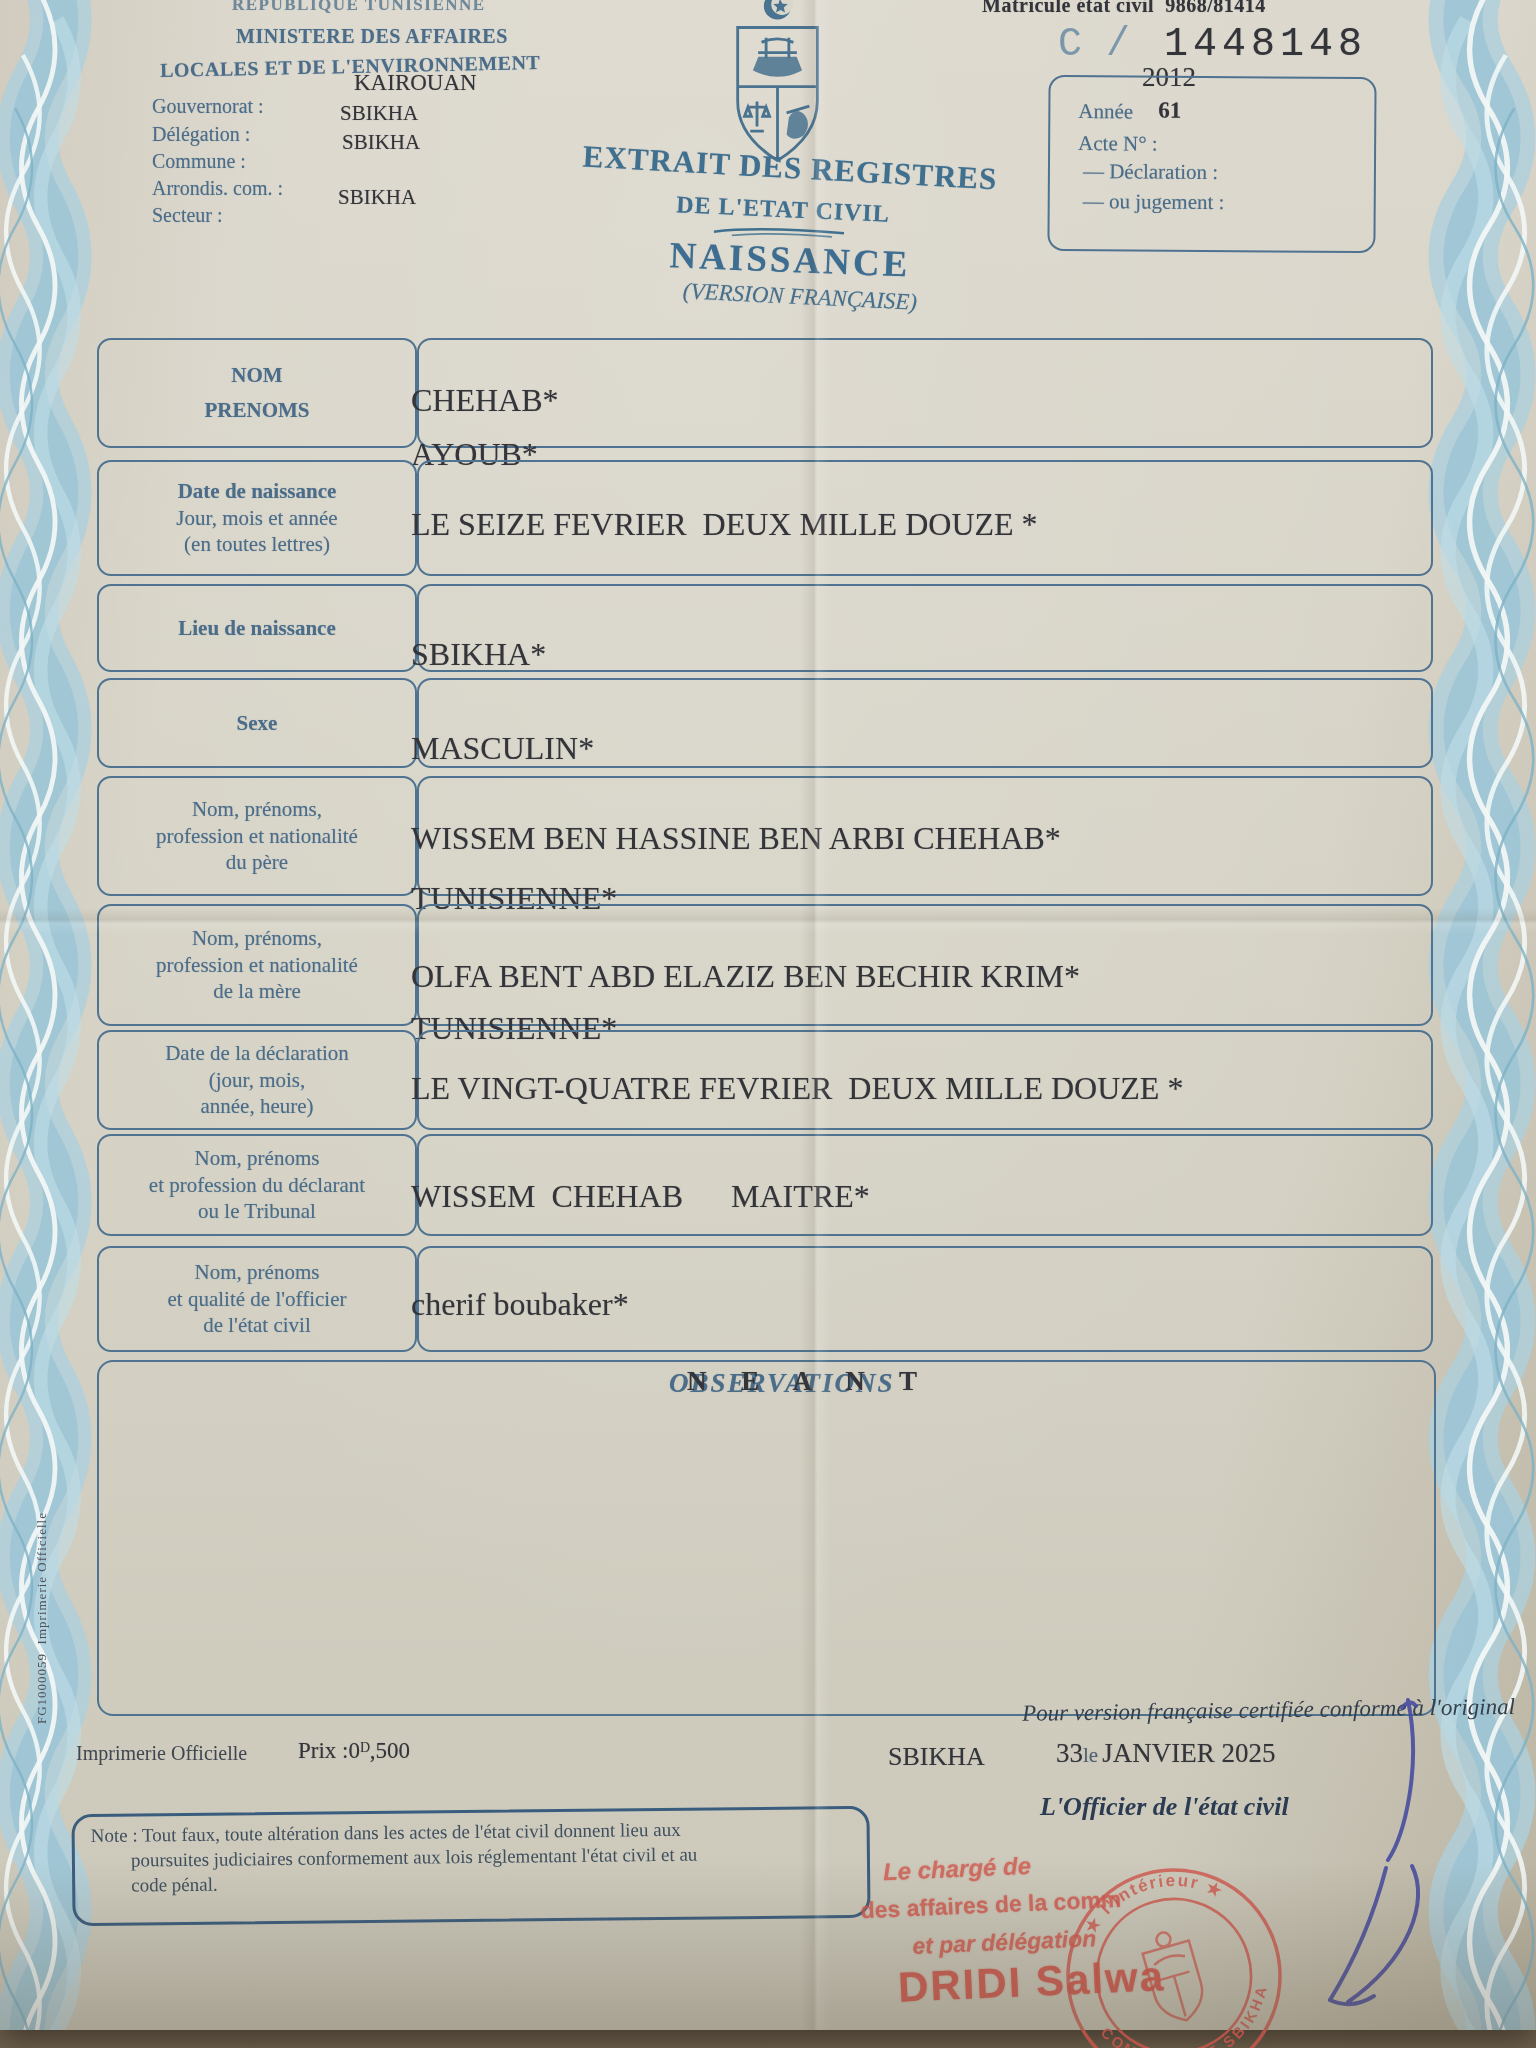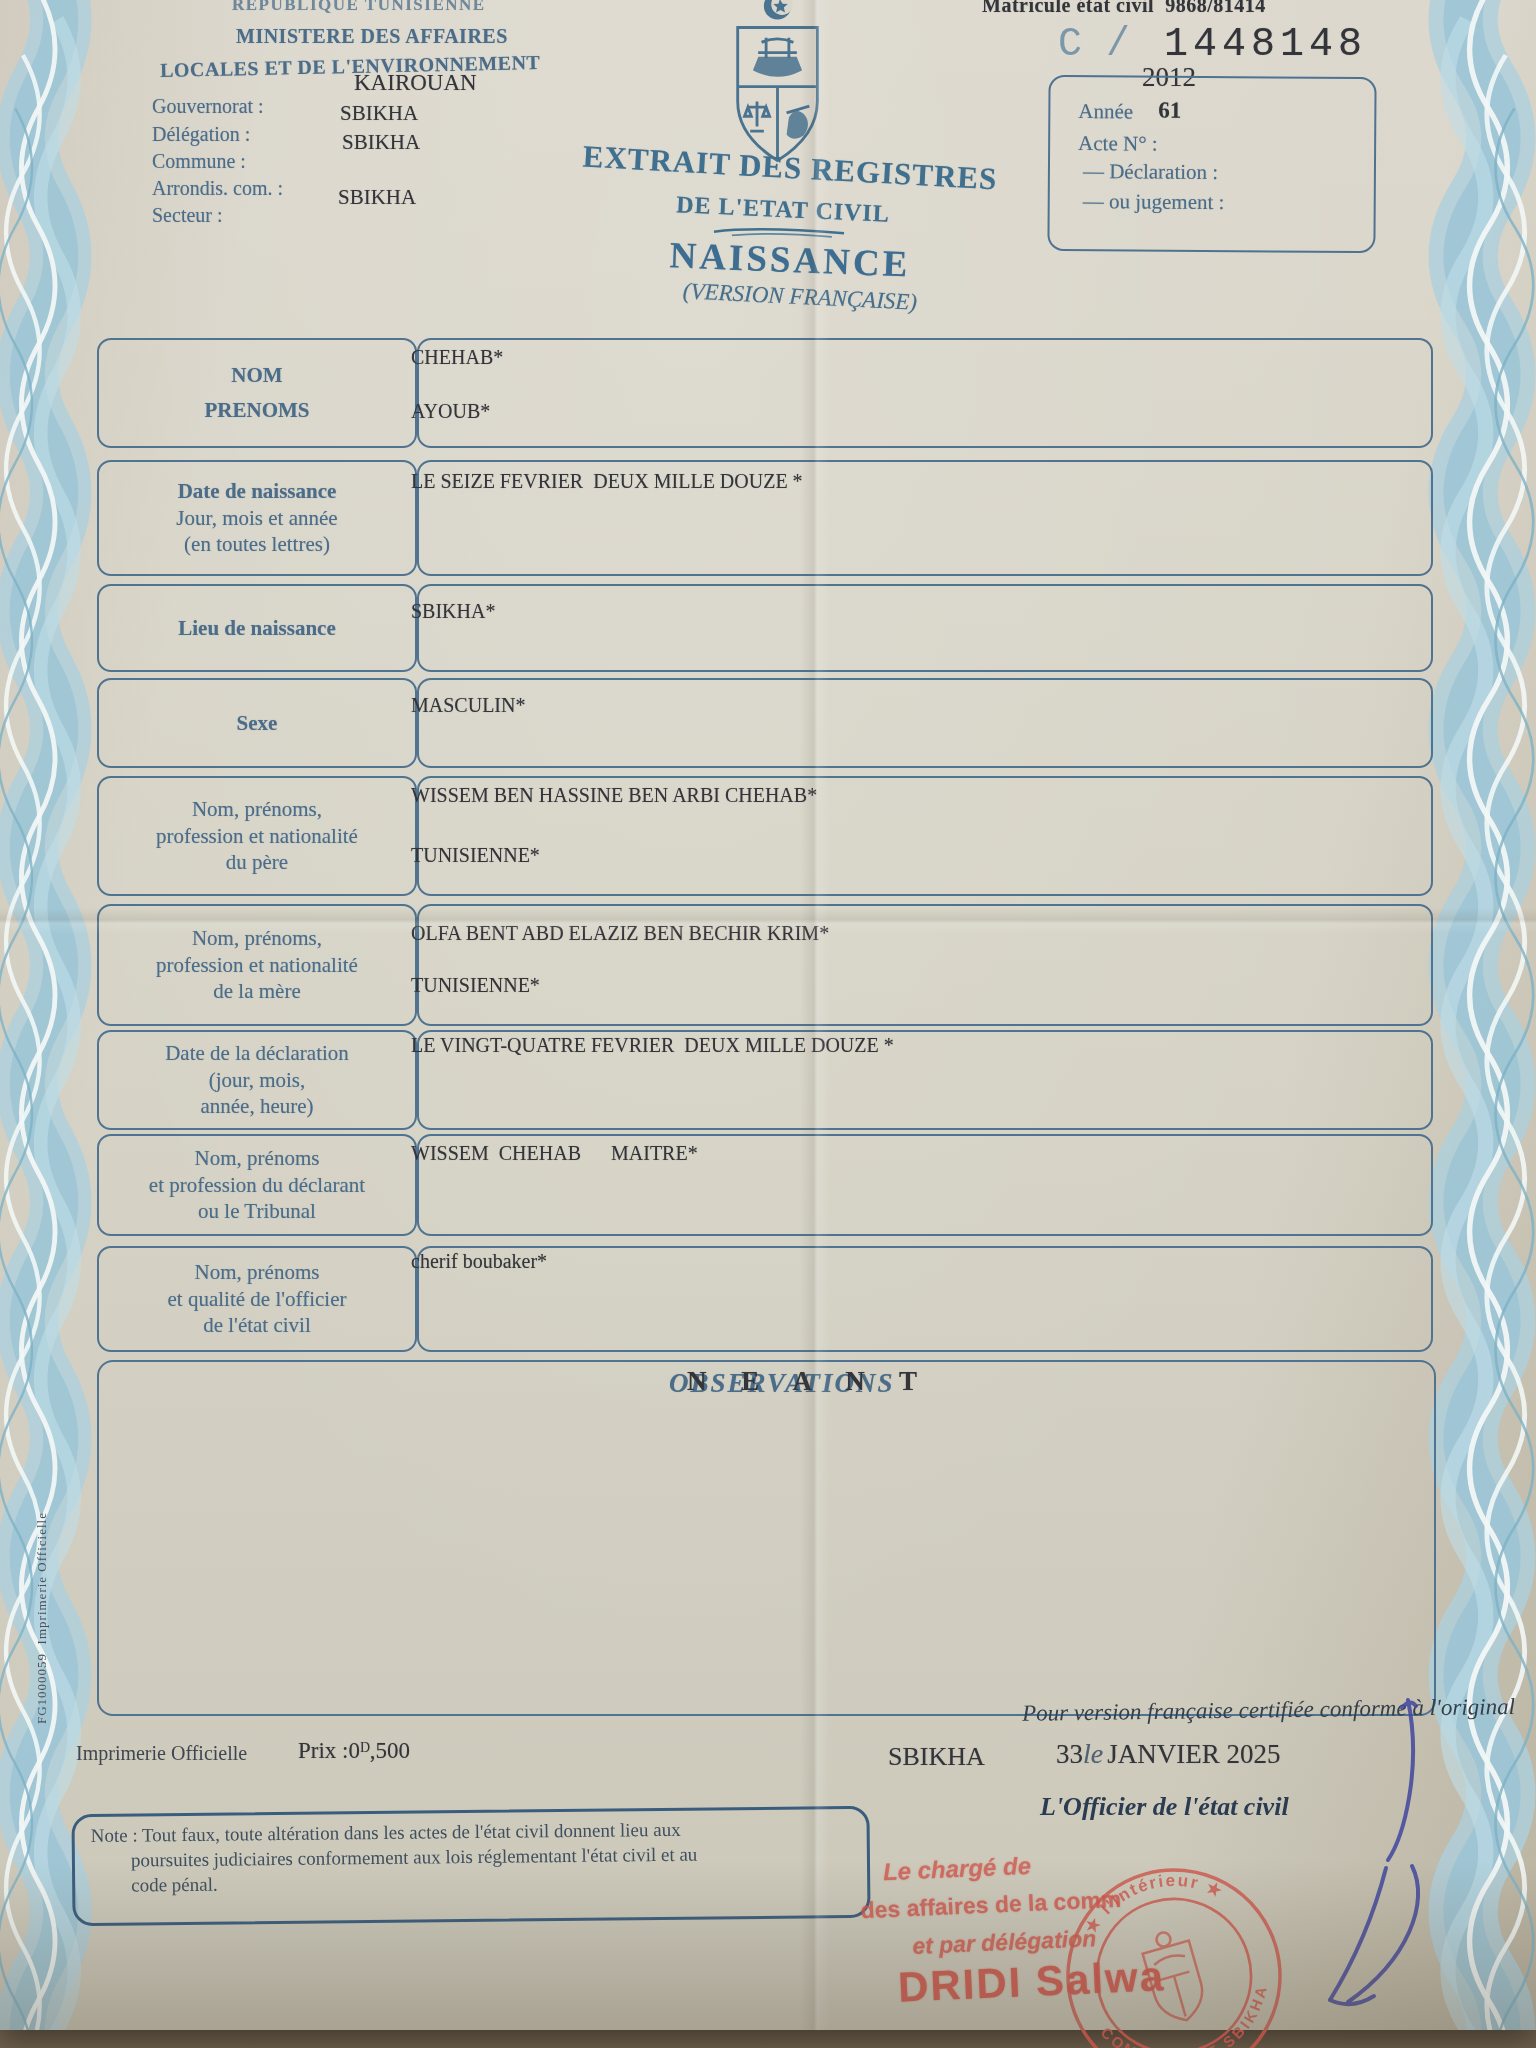--- a/index.html
+++ b/index.html
@@ -18,21 +18,21 @@
          text-shadow:0 0 1px rgba(40,40,45,.35);}
   .print{color:#4b6d89;text-shadow:0 0 1px rgba(80,110,140,.45);}
   .strip{position:absolute;top:0;height:2030px;}
   .row{position:absolute;left:97px;width:1335px;}
   .lbox{position:absolute;left:0;top:0;width:316px;height:100%;
         border:2.5px solid #4f7390;border-radius:14px;
         display:flex;flex-direction:column;justify-content:center;align-items:center;
         text-align:center;line-height:1.28;font-size:21px;}
   .vbox{position:absolute;left:320px;top:0;width:1012px;height:100%;
         border:2.5px solid #4f7390;border-radius:14px;}
-  .v1,.v2{position:absolute;left:-8px;font-size:20px;}
+  .v1,.v2{position:absolute;left:-8px;font-size:32px;margin-top:36px;}
   .boldlbl .lbox{font-weight:bold;}
   .fold-v{position:absolute;top:0;width:30px;height:2030px;
      background:linear-gradient(90deg,transparent,rgba(90,85,70,.12) 45%,rgba(255,255,255,.14) 58%,transparent);}
   .fold-h{position:absolute;left:0;width:1536px;height:26px;
      background:linear-gradient(180deg,transparent,rgba(90,85,70,.12) 45%,rgba(255,255,255,.12) 60%,transparent);}
   .vignette{position:absolute;left:0;bottom:0;width:1536px;height:170px;
      background:linear-gradient(180deg,transparent,rgba(96,84,64,.32));}
   .red{font-family:"Liberation Sans", sans-serif;color:#d0564c;
        text-shadow:0 0 2px rgba(205,80,70,.55);}
 </style>
@@ -212,21 +212,21 @@
   <div class="abs" style="left:97px;top:1360px;width:1335px;height:352px;border:2.5px solid #4f7390;border-radius:16px;">
     <span class="abs print" style="left:570px;top:6px;font-size:27px;font-weight:bold;font-style:italic;letter-spacing:2px;">OBSERVATIONS</span>
     <span class="abs typed" style="left:588px;top:4px;font-size:27px;font-weight:bold;letter-spacing:14px;">N E A N T</span>
   </div>
 
   <div class="abs" style="left:930px;top:1698px;width:585px;text-align:right;font-size:23px;font-style:italic;color:#343f4c;transform:rotate(-.8deg);">Pour version française certifiée conforme à l'original</div>
   <div class="abs" style="left:76px;top:1742px;font-size:20px;color:#3f4650;">Imprimerie Officielle</div>
   <div class="abs typed" style="left:298px;top:1738px;font-size:23px;">Prix :0ᴰ,500</div>
   <div class="abs typed" style="left:888px;top:1742px;font-size:26px;">SBIKHA</div>
   <div class="abs" style="left:1056px;top:1738px;">
-    <span class="typed" style="font-size:27px;">33</span><span class="print" style="font-style:italic;font-size:28px;color:#54616e;">le</span>
+    <span class="typed" style="font-size:27px;">33</span><span class="print" style="font-size:21px;color:#54616e;">le</span>
     <span class="typed" style="font-size:27px;">JANVIER 2025</span>
   </div>
   <div class="abs" style="left:1040px;top:1792px;font-size:26px;font-weight:bold;font-style:italic;color:#2a3b52;">L'Officier de l'état civil</div>
 
   <div class="abs" style="left:72px;top:1810px;width:792px;height:106px;border:3px solid #3a5d7e;border-radius:20px;transform:rotate(-.6deg);">
     <span class="abs" style="left:16px;top:8px;font-size:19px;color:#3f4f5e;">Note : Tout faux, toute altération dans les actes de l'état civil donnent lieu aux</span>
     <span class="abs" style="left:56px;top:33px;font-size:19px;color:#3f4f5e;">poursuites judiciaires conformement aux lois réglementant l'état civil et au</span>
     <span class="abs" style="left:56px;top:58px;font-size:19px;color:#3f4f5e;">code pénal.</span>
   </div>
 

